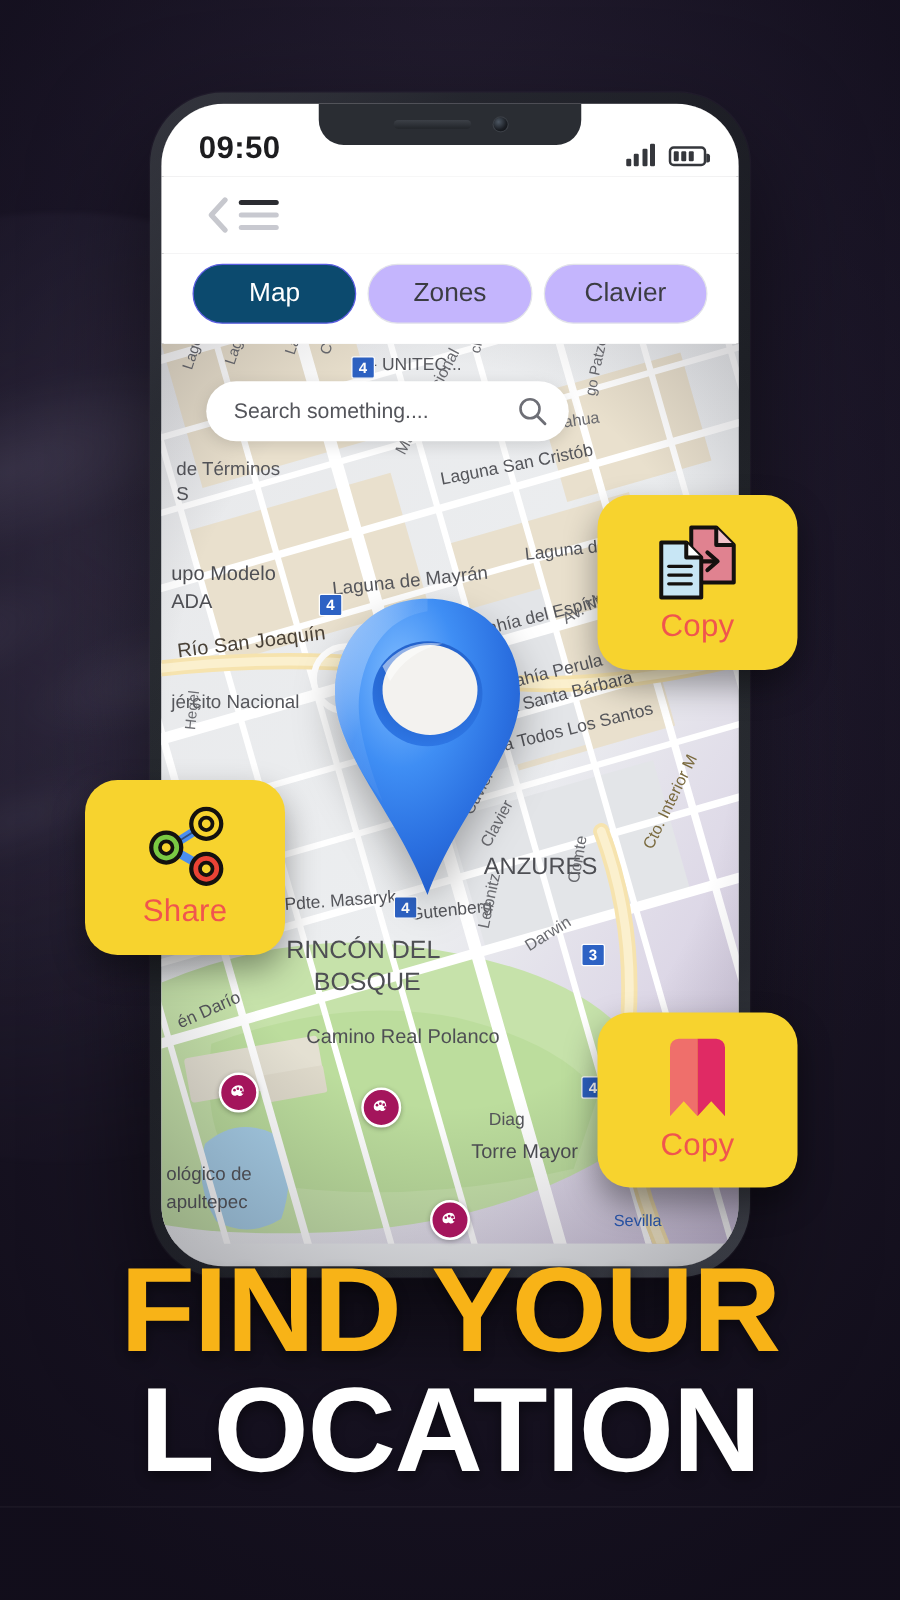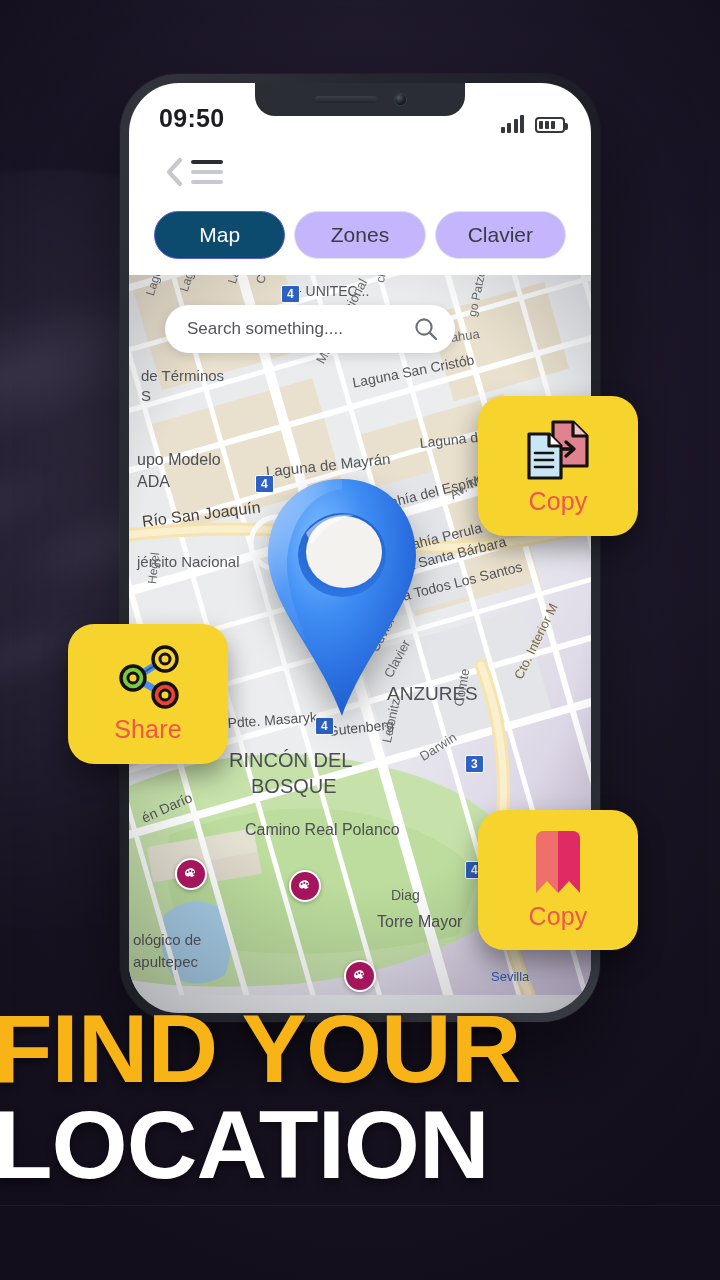--- a/index.html
+++ b/index.html
@@ -174,21 +174,21 @@
     gap:4px; cursor:pointer;
     box-shadow:0 12px 26px rgba(0,0,0,.38);
   }
   .badge-label{ font-size:25px; color:#f0554e; letter-spacing:.2px; }
   #badge-copy{ left:478px; top:396px; }
   #badge-share{ left:68px; top:624px; }
   #badge-saved{ left:478px; top:810px; }
 
   
   #headline{
-    position:absolute; left:0; right:0; top:1005px; text-align:left; z-index:30;
+    position:absolute; left:0; right:0; top:1005px; text-align:center; z-index:30;
   }
   #headline .l1, #headline .l2{
     display:block; font-family:"Liberation Sans Narrow","Liberation Sans", sans-serif;
     font-weight:700; line-height:.92;
     letter-spacing:-1px;
     transform:scaleX(1.02);
   }
   #headline .l1{ font-size:96px; color:#f8b317; text-shadow:0 4px 10px rgba(0,0,0,.45); }
   #headline .l2{ font-size:96px; color:#ffffff; margin-top:8px; text-shadow:0 4px 10px rgba(0,0,0,.45); }
 </style>

